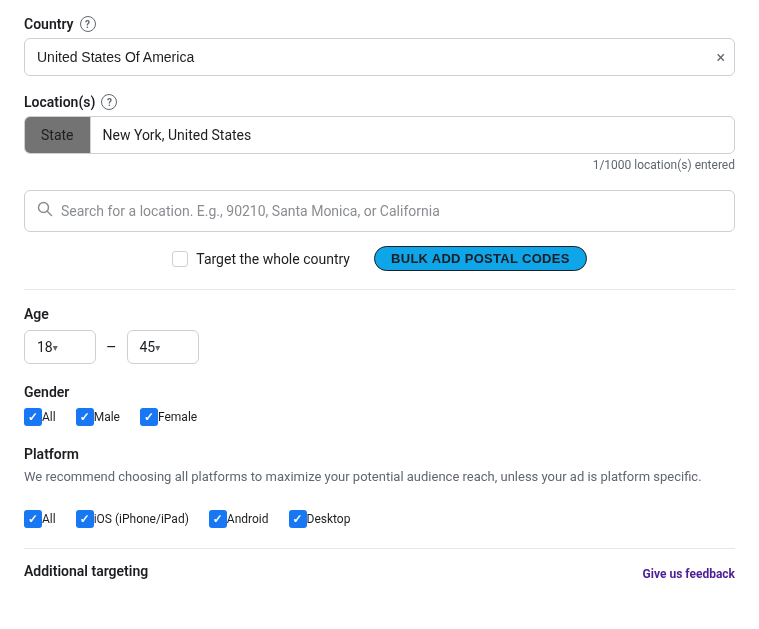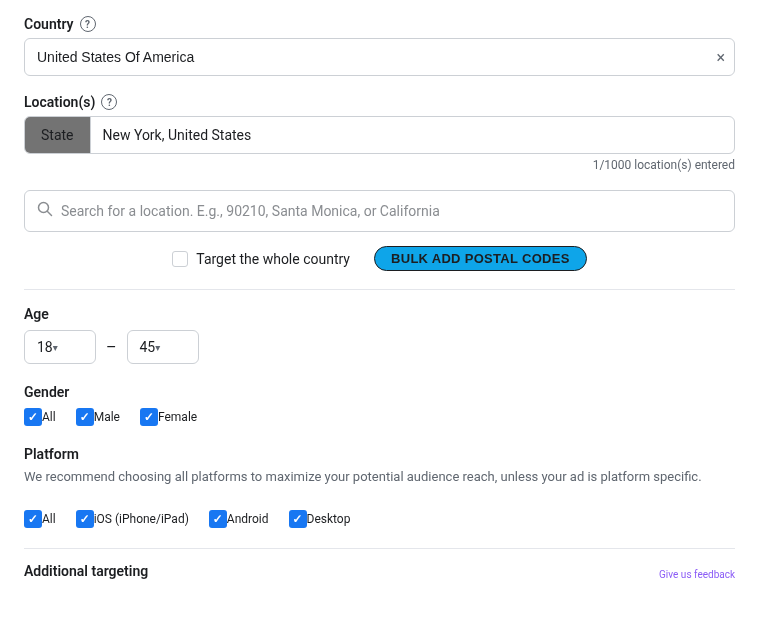--- a/index.html
+++ b/index.html
@@ -237,23 +237,24 @@
 
     .additional-row {
       display: flex;
       align-items: center;
       justify-content: space-between;
       border-top: 1px solid #e4e6eb;
       padding-top: 14px;
     }
 
     .give-feedback {
-      color: #8b5cf6;
-      font-size: 10px;
-      cursor: pointer;
+      color: #4c1d95;
+      font-size: 12px;
+      cursor: pointer;
+      font-weight: bold;
     }
 
     .divider {
       border: none;
       border-top: 1px solid #e4e6eb;
       margin: 4px 0 16px 0;
     }
   </style>
 </head>
 <body>

